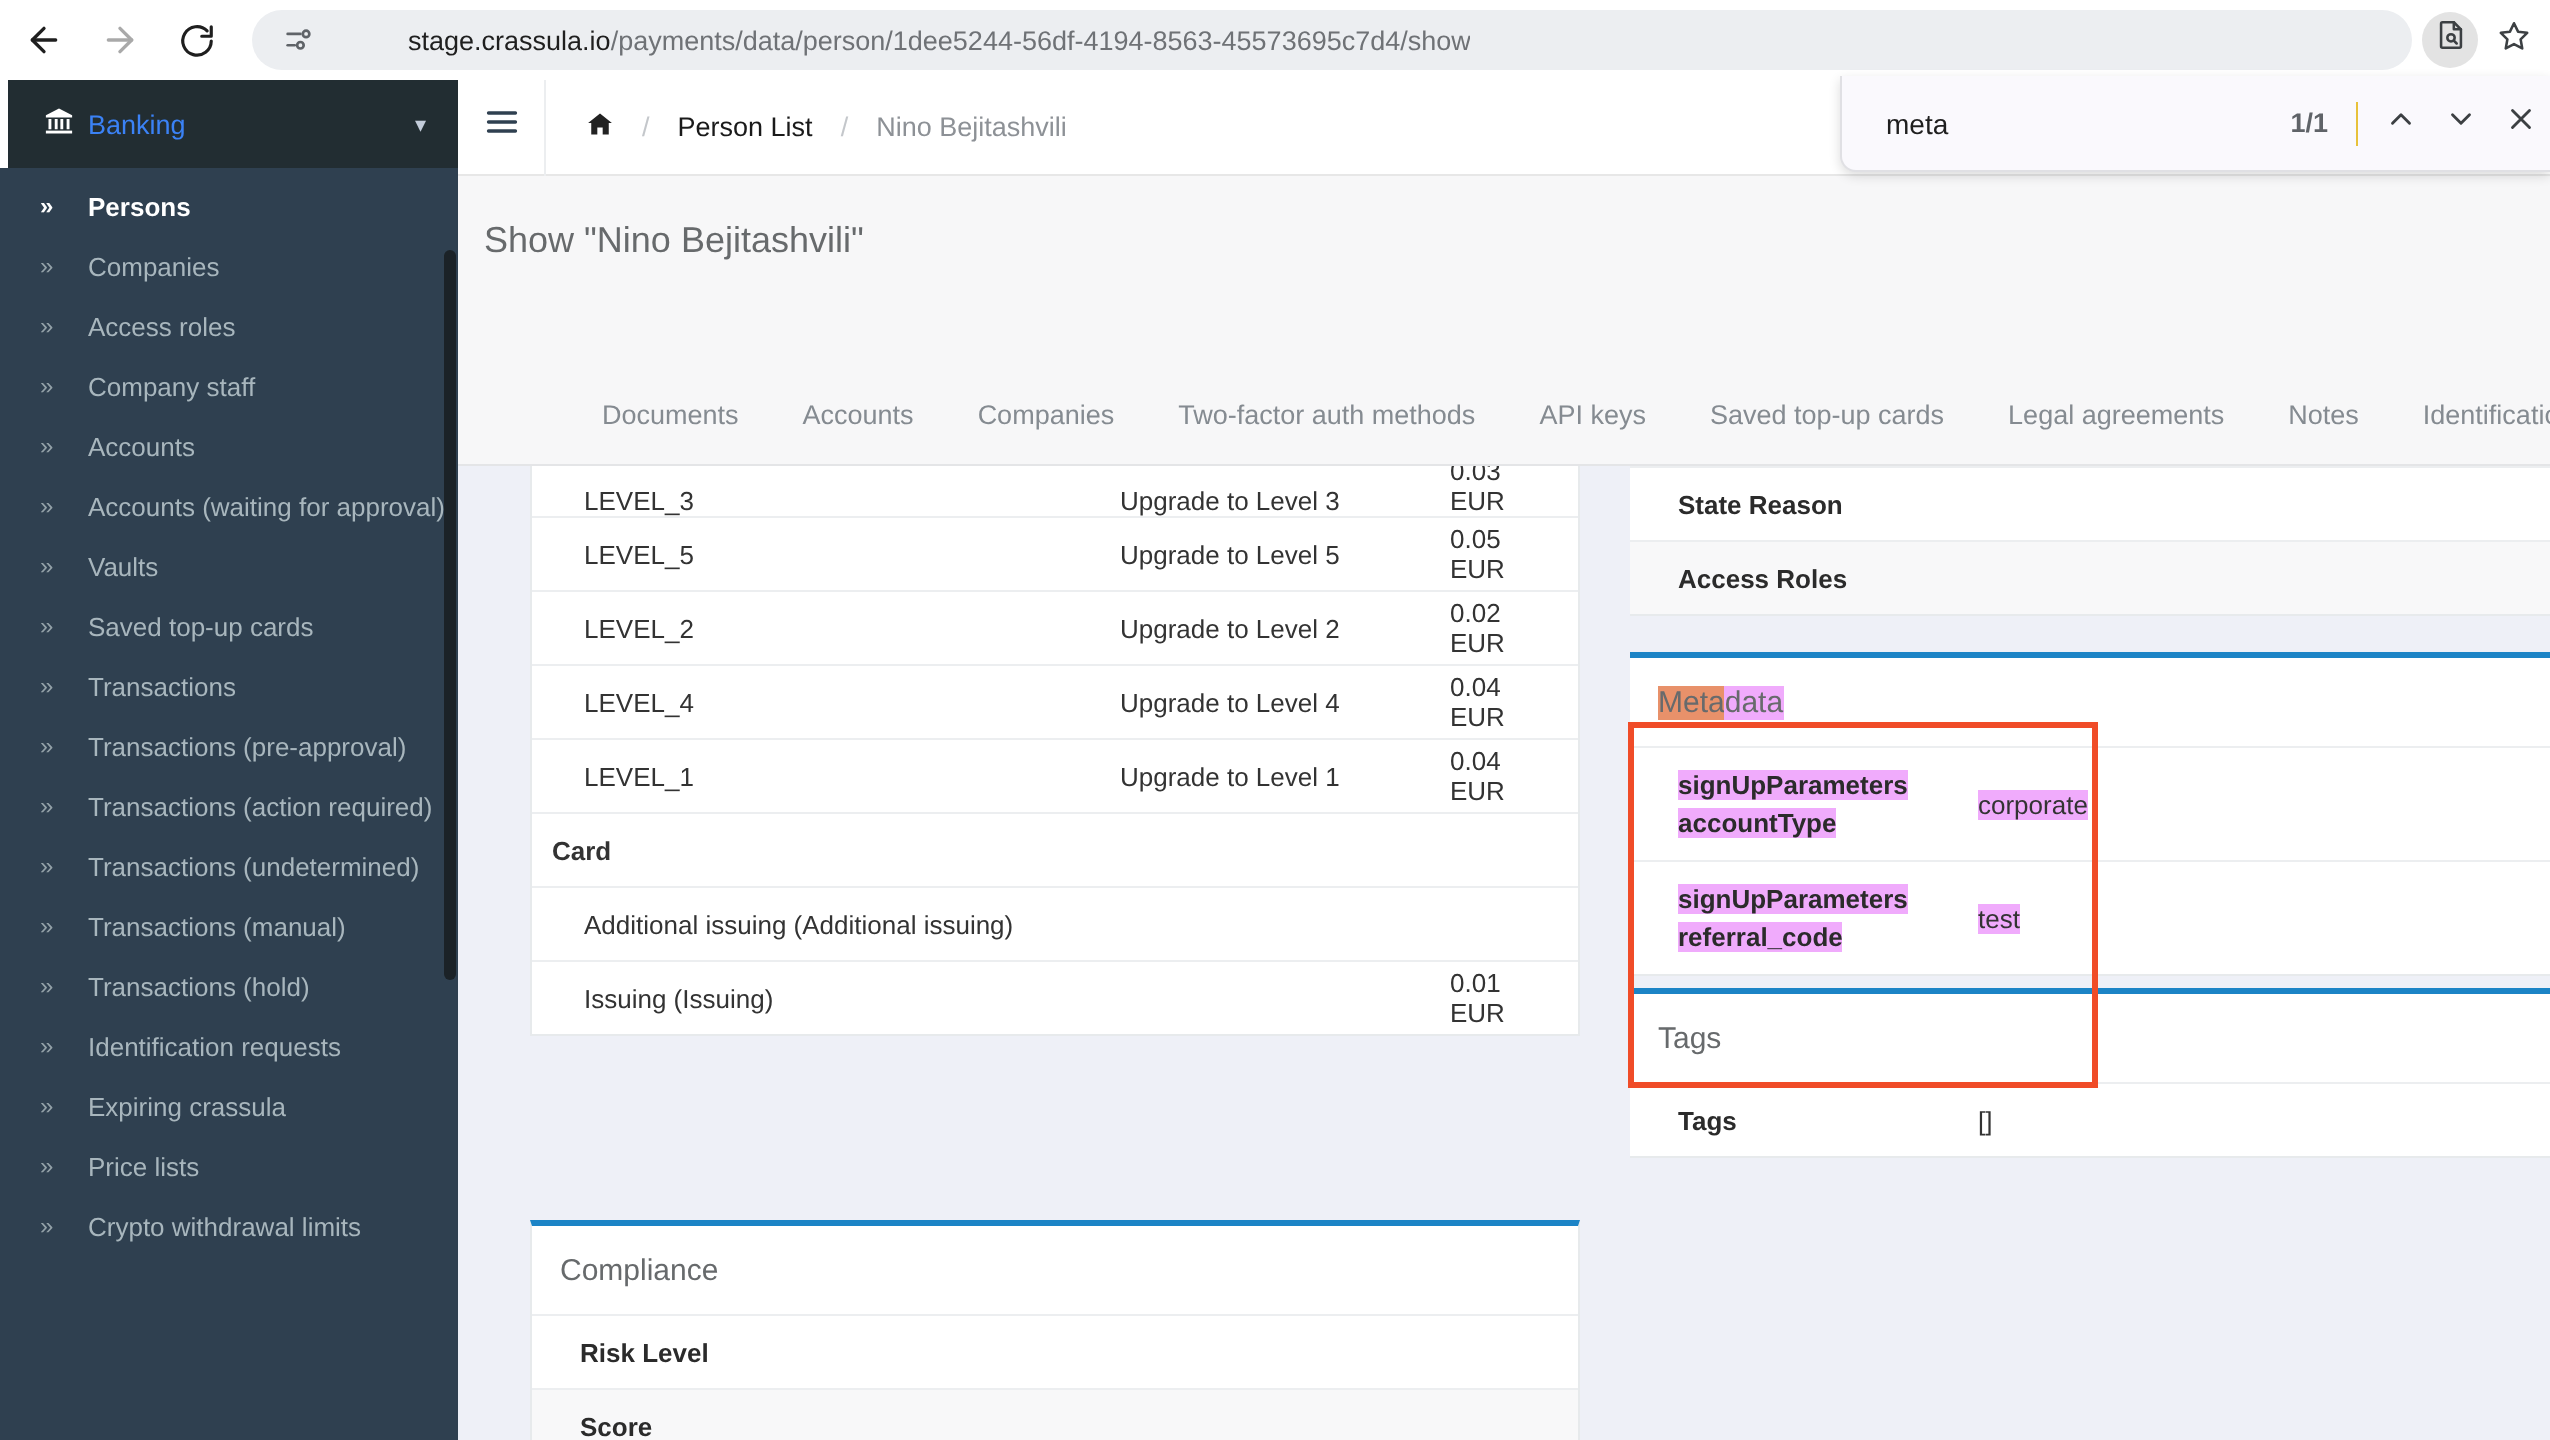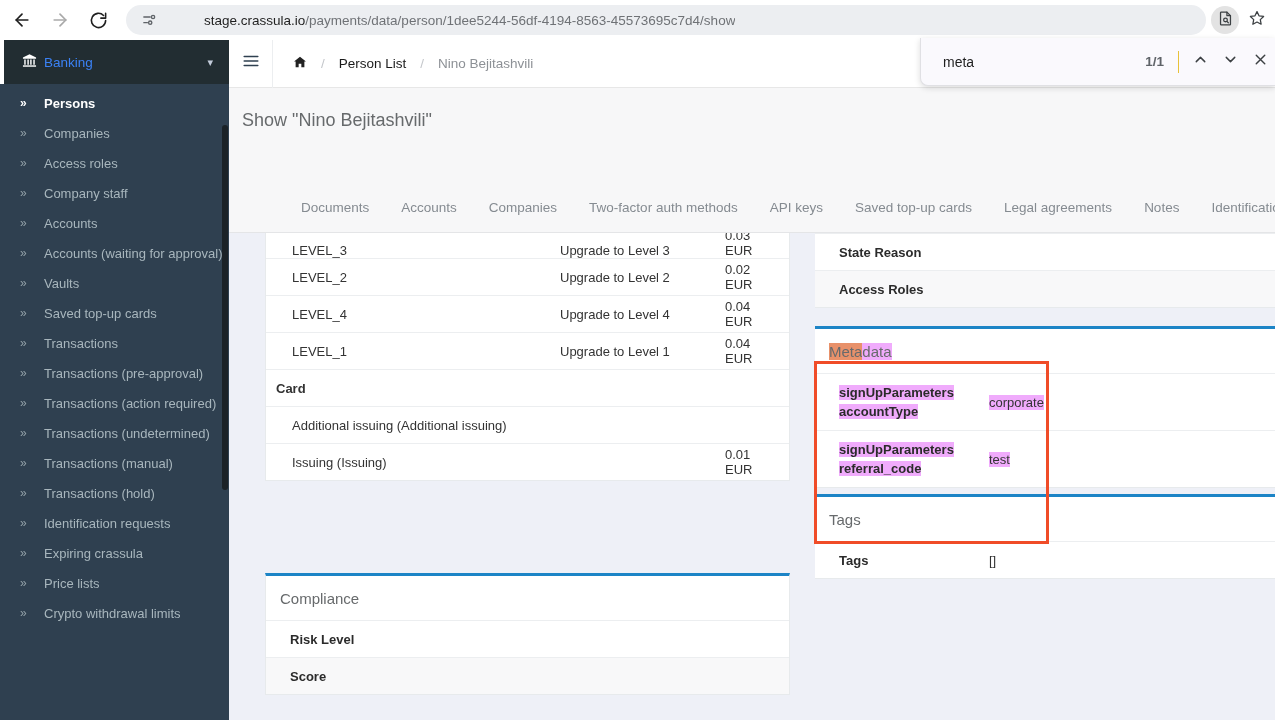--- a/index.html
+++ b/index.html
@@ -444,20 +444,25 @@
 
     <div class="col-left">
       <div class="card no-top" style="border-top:none;">
         <div class="ptable" id="price-table">
             <div class="prow" style="height: 25px; align-items: flex-end; border-top: none; overflow: hidden;">
               <div class="c1">LEVEL_3</div>
               <div class="c2">Upgrade to Level 3</div>
               <div class="c3">0.03 EUR</div>
             </div>
             <div class="prow">
+              <div class="c1">LEVEL_5</div>
+              <div class="c2">Upgrade to Level 5</div>
+              <div class="c3">0.05 EUR</div>
+            </div>
+            <div class="prow">
               <div class="c1">LEVEL_2</div>
               <div class="c2">Upgrade to Level 2</div>
               <div class="c3">0.02 EUR</div>
             </div>
             <div class="prow">
               <div class="c1">LEVEL_4</div>
               <div class="c2">Upgrade to Level 4</div>
               <div class="c3">0.04 EUR</div>
             </div>
             <div class="prow">

